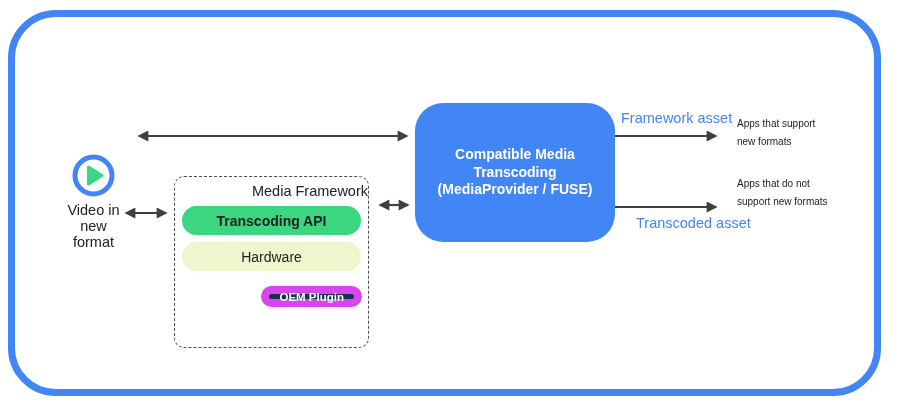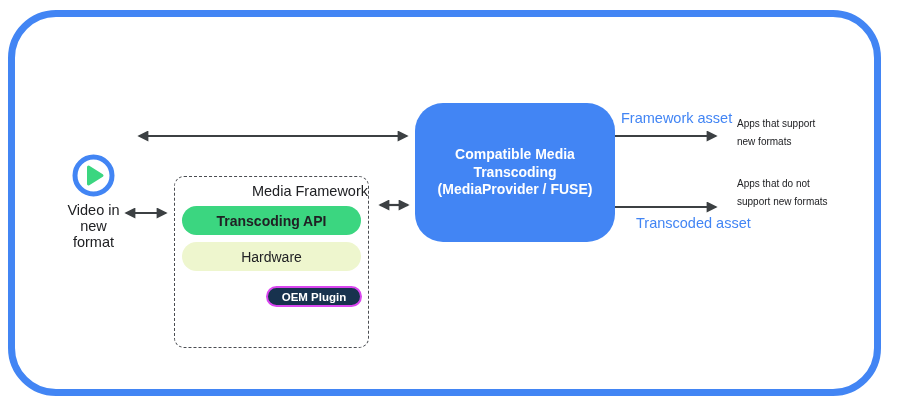--- a/index.html
+++ b/index.html
@@ -70,21 +70,21 @@
     height:62px;
     border-radius:27px;
     background:var(--green);
     display:flex;align-items:center;justify-content:center;
     font-size:14.5px;font-weight:bold;
   }
   .oem{
     position:absolute;right:6px;top:109px;
     min-width:96px;height:21px;
     background:var(--navy);
-    border:2px solid #d946ef;
+    border:8px solid #d946ef;
     border-radius:12px;
     color:#ffffff;
     font-size:11.5px;font-weight:bold;
     display:flex;align-items:center;justify-content:center;
     padding:0 10px;
   }
   .pill.hw{
     margin-top:7px;
     background:var(--pale);
   }

